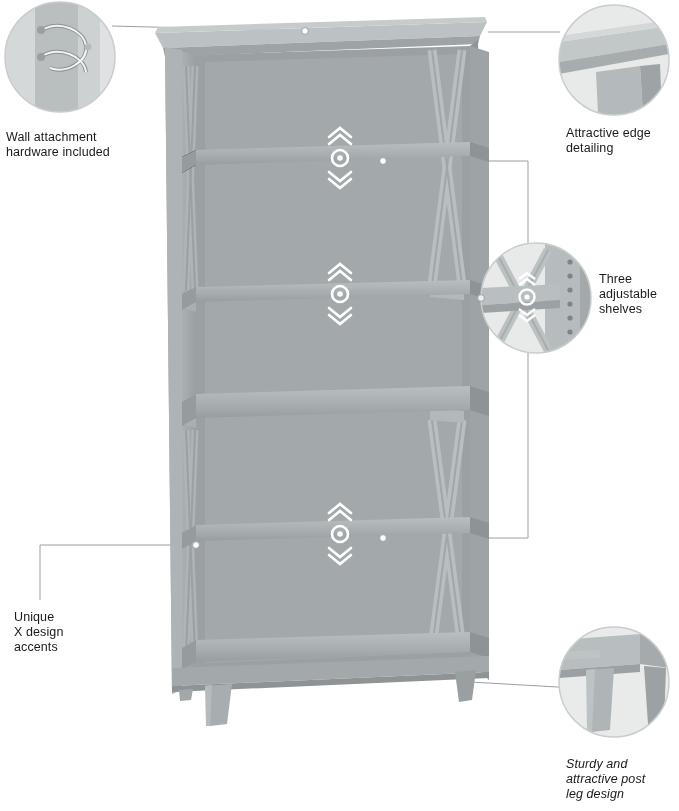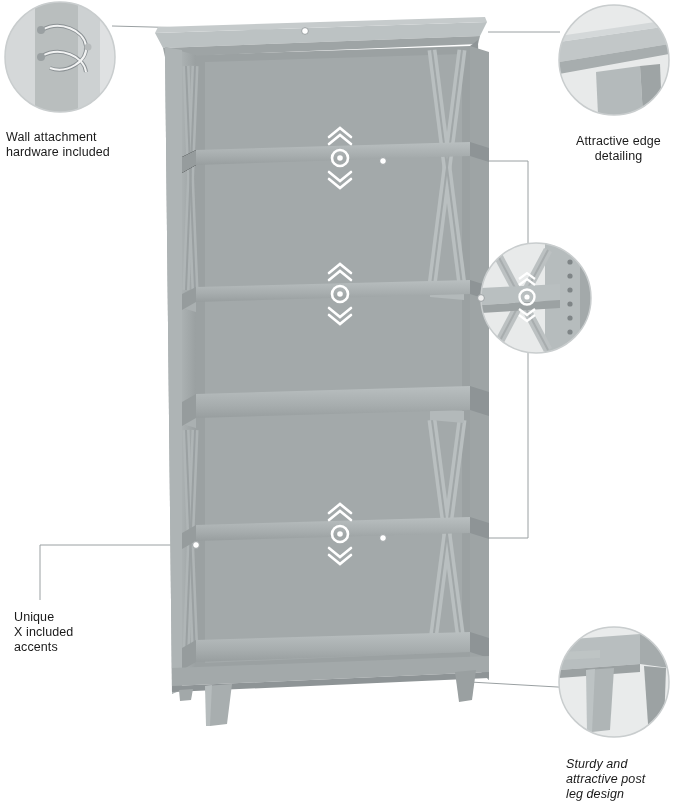--- a/index.html
+++ b/index.html
@@ -28,21 +28,21 @@
 
   .callout-label {
     position: absolute;
     font-size: 12.5px;
     line-height: 15px;
     color: #1a1a1a;
     white-space: pre-line;
     letter-spacing: 0.1px;
   }
   #label-wall      { left: 6px;  top: 130px; width: 130px; text-align: left; }
-  #label-edge      { left: 566px; top: 134px; width: 105px; text-align: center; }
+  #label-edge      { left: 566px; top: 126px; width: 105px; text-align: left; }
   #label-shelves   { left: 599px; top: 272px; width: 76px; text-align: left; }
   #label-xpattern  { left: 14px;  top: 610px; width: 110px; text-align: left; }
   #label-legs      { left: 566px; top: 757px; width: 110px; text-align: left; font-style: italic; }
 </style>
 </head>
 <body>
 
 <div id="stage">
 
   <svg class="layer" viewBox="0 0 679 811" width="679" height="811">
@@ -339,22 +339,25 @@
       <circle cx="481" cy="298" r="3.4" fill="#efefef"></circle>
     </g>
   </svg>
 
   <div class="callout-label" id="label-wall">Wall attachment
 hardware included</div>
 
   <div class="callout-label" id="label-edge">Attractive edge
 detailing</div>
 
+  <div class="callout-label" id="label-shelves">Three
+adjustable
+shelves</div>
 
   <div class="callout-label" id="label-xpattern">Unique
-X included
+X design
 accents</div>
 
   <div class="callout-label" id="label-legs">Sturdy and
 attractive post
 leg design</div>
 
 </div>
 
 </body></html>

